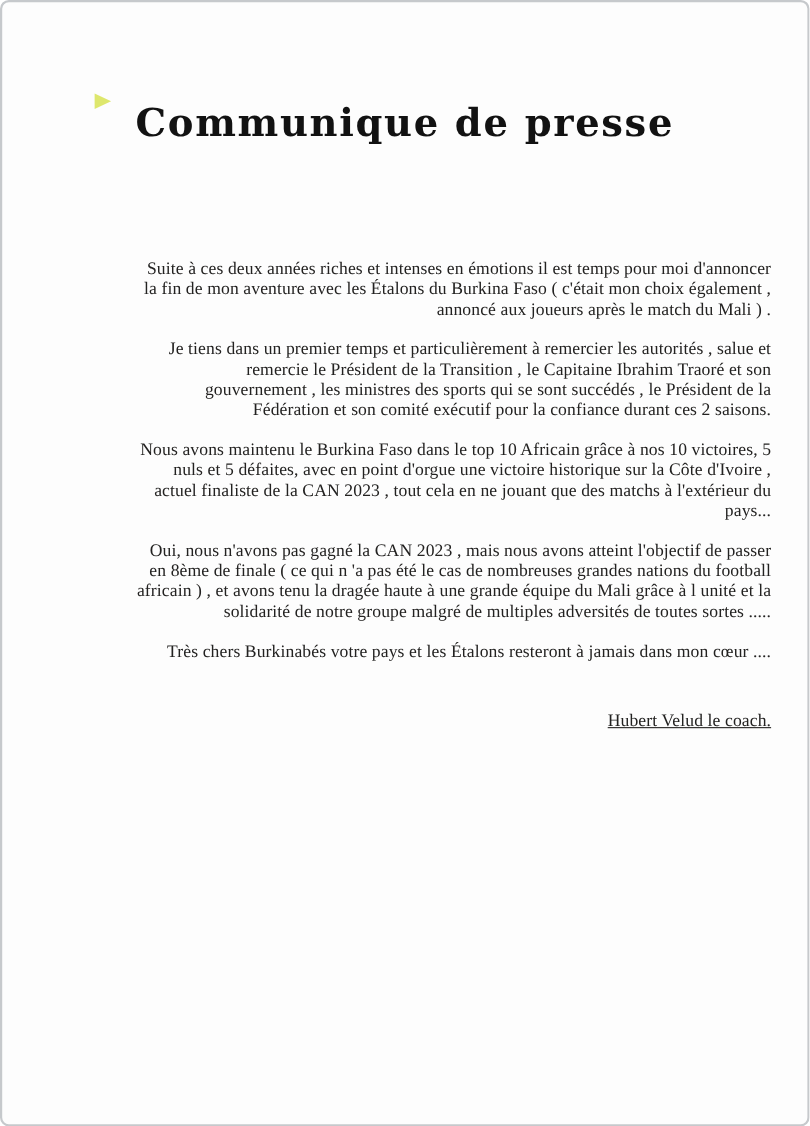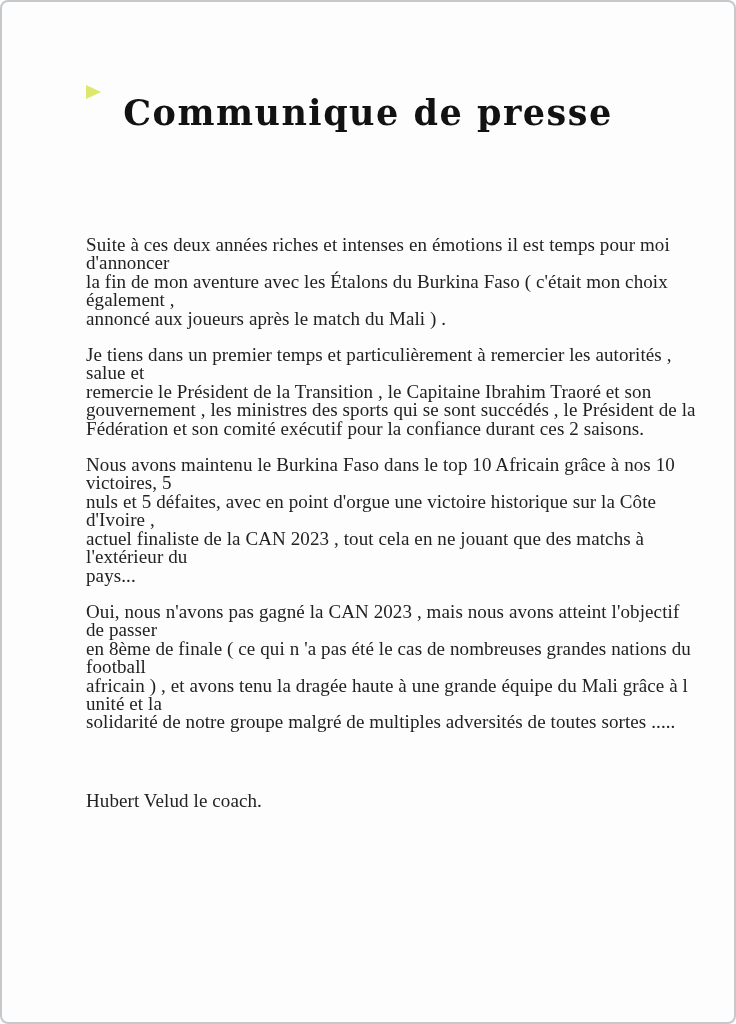--- a/index.html
+++ b/index.html
@@ -43,32 +43,34 @@
     font-weight: 700;
     font-size: 35px;
     line-height: 1;
     letter-spacing: 1.5px;
     color: var(--title);
   }
   .doc-body {
     margin-top: 106px;
     margin-left: 84px;
     width: 615px;
-    font-size: 19px;
+    font-size: 16px;
     line-height: 18.4px;
     color: var(--text);
     letter-spacing: 0.1px;
+    text-align: right;
   }
   .doc-body p {
     white-space: pre-line;
     margin-bottom: 18px;
   }
   .signature {
-    margin-top: 60px;
+    margin-top: 44px;
     white-space: normal;
+    text-decoration: underline;
   }
 </style>
 </head>
 <body>
 
 <div class="page">
   <span class="marker-arrow"></span>
 
   <h1 class="doc-title">Communique de presse</h1>
 
@@ -81,15 +83,16 @@
 gouvernement , les ministres des sports qui se sont succédés , le Président de la
 Fédération et son comité exécutif pour la confiance durant ces 2 saisons.</p>
     <p>Nous avons maintenu le Burkina Faso dans le top 10 Africain grâce à nos 10 victoires, 5
 nuls et 5 défaites, avec en point d'orgue une victoire historique sur la Côte d'Ivoire ,
 actuel finaliste de la CAN 2023 , tout cela en ne jouant que des matchs à l'extérieur du
 pays...</p>
     <p>Oui, nous n'avons pas gagné la CAN 2023 , mais nous avons atteint l'objectif de passer
 en 8ème de finale ( ce qui n 'a pas été le cas de nombreuses grandes nations du football
 africain ) , et avons tenu la dragée haute à une grande équipe du Mali grâce à l unité et la
 solidarité de notre groupe malgré de multiples adversités de toutes sortes .....</p>
+    <p>Très chers Burkinabés votre pays et les Étalons resteront à jamais dans mon cœur ....</p>
     <p class="signature">Hubert Velud le coach.</p>
   </div>
 </div>
 
 </body></html>

